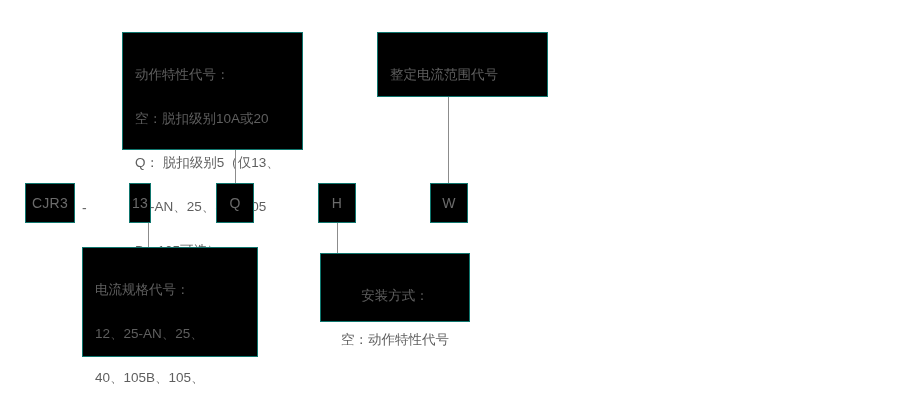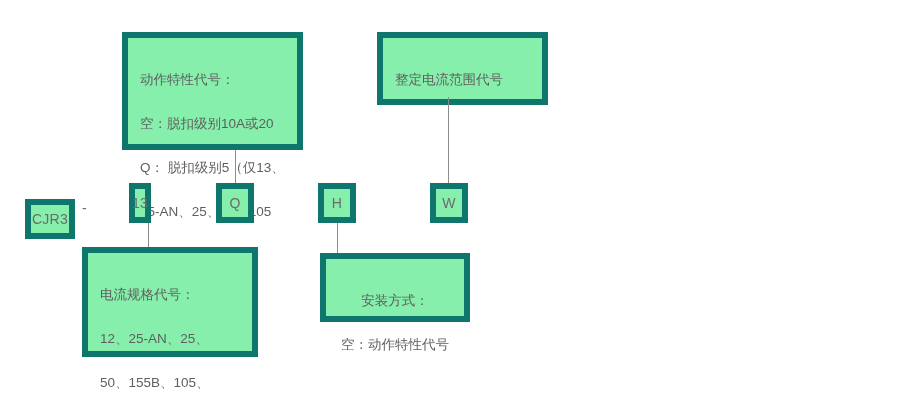--- a/index.html
+++ b/index.html
@@ -14,22 +14,22 @@
     height: 400px;
     background: #ffffff;
     font-family: "Liberation Sans", "DejaVu Sans", sans-serif;
     overflow: hidden;
   }
 
   
   .box {
     position: absolute;
     box-sizing: border-box;
-    border: 6px solid #0f766e;
-    background: #86efac;
+    border: 1px solid #0f766e;
+    background: #000000;
   }
 
   
   .code-box {
     display: flex;
     align-items: center;
     justify-content: center;
     font-size: 14px;
     color: #6b6b6b;
     letter-spacing: .3px;
@@ -68,29 +68,29 @@
 <div id="canvas">
 
   <div class="box note-box" style="left:122px; top:32px; width:181px; height:118px;">
     <span class="note-line">动作特性代号：</span>
     <span class="note-line">空：脱扣级别10A或20</span>
     <span class="note-line">Q： 脱扣级别5（仅13、</span>
     <span class="note-line">25-AN、25、50、105</span>
     <span class="note-line">B、105可选）</span>
   </div>
 
-  <div class="box note-box" style="left:377px; top:32px; width:171px; height:73px;">
+  <div class="box note-box" style="left:377px; top:32px; width:171px; height:65px;">
     <span class="note-line">整定电流范围代号</span>
   </div>
 
   <div class="vline" style="left:235px; top:150px; height:33px;"></div>
 
   <div class="vline" style="left:448px; top:97px; height:86px;"></div>
 
-  <div class="box code-box" style="left:25px; top:183px; width:50px; height:40px;margin-top:16px;">
+  <div class="box code-box" style="left:25px; top:183px; width:50px; height:40px;">
     <span>CJR3</span>
   </div>
 
   <div class="hyphen" style="left:82px; top:201px;">-</div>
 
   <div class="box code-box" style="left:129px; top:183px; width:22px; height:40px;">
     <span>13</span>
   </div>
 
   <div class="box code-box" style="left:216px; top:183px; width:38px; height:40px;">
@@ -105,21 +105,21 @@
     <span>W</span>
   </div>
 
   <div class="vline" style="left:148px; top:223px; height:24px;"></div>
 
   <div class="vline" style="left:337px; top:223px; height:30px;"></div>
 
   <div class="box note-box" style="left:82px; top:247px; width:176px; height:110px;">
     <span class="note-line">电流规格代号：</span>
     <span class="note-line">12、25-AN、25、</span>
-    <span class="note-line">50、155B、105、</span>
+    <span class="note-line">40、105B、105、</span>
     
     
   </div>
 
   <div class="box note-box" style="left:320px; top:253px; width:150px; height:69px;text-align:center;">
     <span class="note-line">安装方式：</span>
     <span class="note-line">空：动作特性代号</span>
   </div>
 
 </div>

